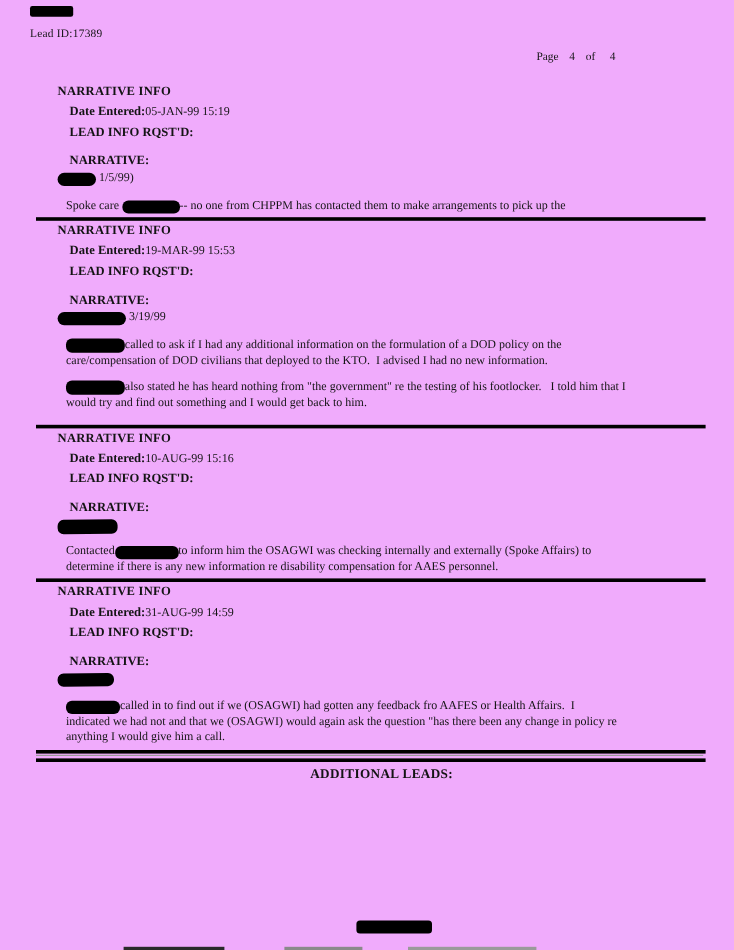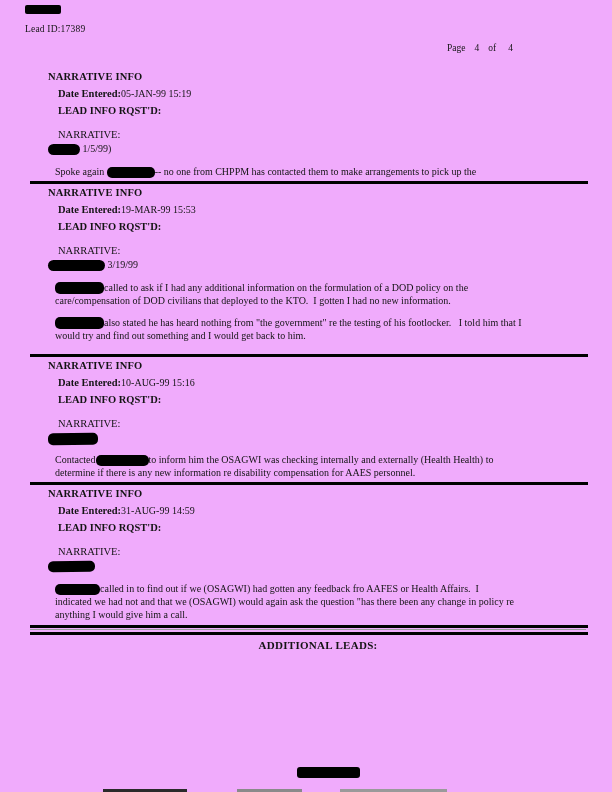--- a/index.html
+++ b/index.html
@@ -23,21 +23,21 @@
   .stamp.bc{left:297px;top:767px;width:63px;height:11px;border-radius:3px;}
   .edge-streak{position:absolute;height:3px;top:789px;}
   .streak-1{left:103px;width:84px;background:#2a2a2a;}
   .streak-2{left:237px;width:65px;background:#8a8a8a;}
   .streak-3{left:340px;width:107px;background:#9a9a9a;}
   
   .content{position:absolute;left:30px;top:70px;width:558px;}
   .sec-title{margin:0;padding-left:18px;font-size:10.5px;font-weight:bold;letter-spacing:.2px;line-height:13px;}
   .meta{margin:4px 0 0 0;padding-left:28px;font-size:10px;line-height:13px;white-space:pre-wrap;}
   .meta b{font-size:10.5px;}
-  .narr-label{margin:11px 0 0 0;padding-left:28px;font-size:10.5px;font-weight:normal;line-height:13px;}
+  .narr-label{margin:11px 0 0 0;padding-left:28px;font-size:10.5px;font-weight:bold;line-height:13px;}
   .intro-row{margin:1px 0 0 0;padding-left:18px;font-size:10px;line-height:14px;white-space:pre-wrap;}
   .para{margin:9px 0 0 0;padding-left:25px;font-size:10px;}
   .para .ln{line-height:13px;white-space:pre;}
   .redact{display:inline-block;background:#000;height:11px;border-radius:5px;vertical-align:text-bottom;position:relative;top:1px;}
   .redact.r1{width:32px;border-radius:6px;}
   .redact.r-inline{width:48px;}
   .redact.r2{width:57px;border-radius:6px;}
   .redact.rp{width:49px;height:12px;}
   .redact.standalone{display:block;width:50px;height:12px;border-radius:5px;margin:2px 0 0 18px;transform:rotate(-.6deg);}
   .redact.r-told{width:52px;height:11px;}
@@ -64,50 +64,50 @@
 
   <div class="content">
 
     <div>
       <h2 class="sec-title">NARRATIVE INFO</h2>
       <p class="meta"><b>Date Entered:</b><span>05-JAN-99 15:19</span></p>
       <p class="meta"><b>LEAD INFO RQST'D:</b></p>
       <p class="narr-label">NARRATIVE:</p>
       <p class="intro-row"><span class="redact r1"></span><span> 1/5/99)</span></p>
       <div class="para">
-        <div class="ln"><span>Spoke again </span><span class="redact r-inline"></span><span>-- no one from CHPPM has contacted them to make arrangements to pick up the</span></div>
+        <div class="ln"><span>Spoke care </span><span class="redact r-inline"></span><span>-- no one from CHPPM has contacted them to make arrangements to pick up the</span></div>
       </div>
       <hr class="rule tight">
     </div>
 
     <div>
       <h2 class="sec-title">NARRATIVE INFO</h2>
       <p class="meta"><b>Date Entered:</b><span>19-MAR-99 15:53</span></p>
       <p class="meta"><b>LEAD INFO RQST'D:</b></p>
       <p class="narr-label">NARRATIVE:</p>
       <p class="intro-row"><span class="redact r2"></span><span> 3/19/99</span></p>
       <div class="para">
         <div class="ln"><span class="redact rp"></span><span>called to ask if I had any additional information on the formulation of a DOD policy on the</span></div>
-        <div class="ln">care/compensation of DOD civilians that deployed to the KTO.  I gotten I had no new information.</div>
+        <div class="ln">care/compensation of DOD civilians that deployed to the KTO.  I advised I had no new information.</div>
       </div>
       <div class="para" style="">
         <div class="ln"><span class="redact rp"></span><span>also stated he has heard nothing from "the government" re the testing of his footlocker.   I told him that I</span></div>
         <div class="ln">would try and find out something and I would get back to him.</div>
       </div>
       <hr class="rule" style="margin-top:12px;">
     </div>
 
     <div>
       <h2 class="sec-title">NARRATIVE INFO</h2>
       <p class="meta"><b>Date Entered:</b><span>10-AUG-99 15:16</span></p>
       <p class="meta"><b>LEAD INFO RQST'D:</b></p>
       <p class="narr-label">NARRATIVE:</p>
       <span class="redact standalone"></span>
       <div class="para">
-        <div class="ln"><span>Contacted</span><span class="redact r-inline" style="width:53px;"></span><span>to inform him the OSAGWI was checking internally and externally (Health Health) to</span></div>
+        <div class="ln"><span>Contacted</span><span class="redact r-inline" style="width:53px;"></span><span>to inform him the OSAGWI was checking internally and externally (Spoke Affairs) to</span></div>
         <div class="ln">determine if there is any new information re disability compensation for AAES personnel.</div>
       </div>
       <hr class="rule tight">
     </div>
 
     <div>
       <h2 class="sec-title">NARRATIVE INFO</h2>
       <p class="meta"><b>Date Entered:</b><span>31-AUG-99 14:59</span></p>
       <p class="meta"><b>LEAD INFO RQST'D:</b></p>
       <p class="narr-label">NARRATIVE:</p>

